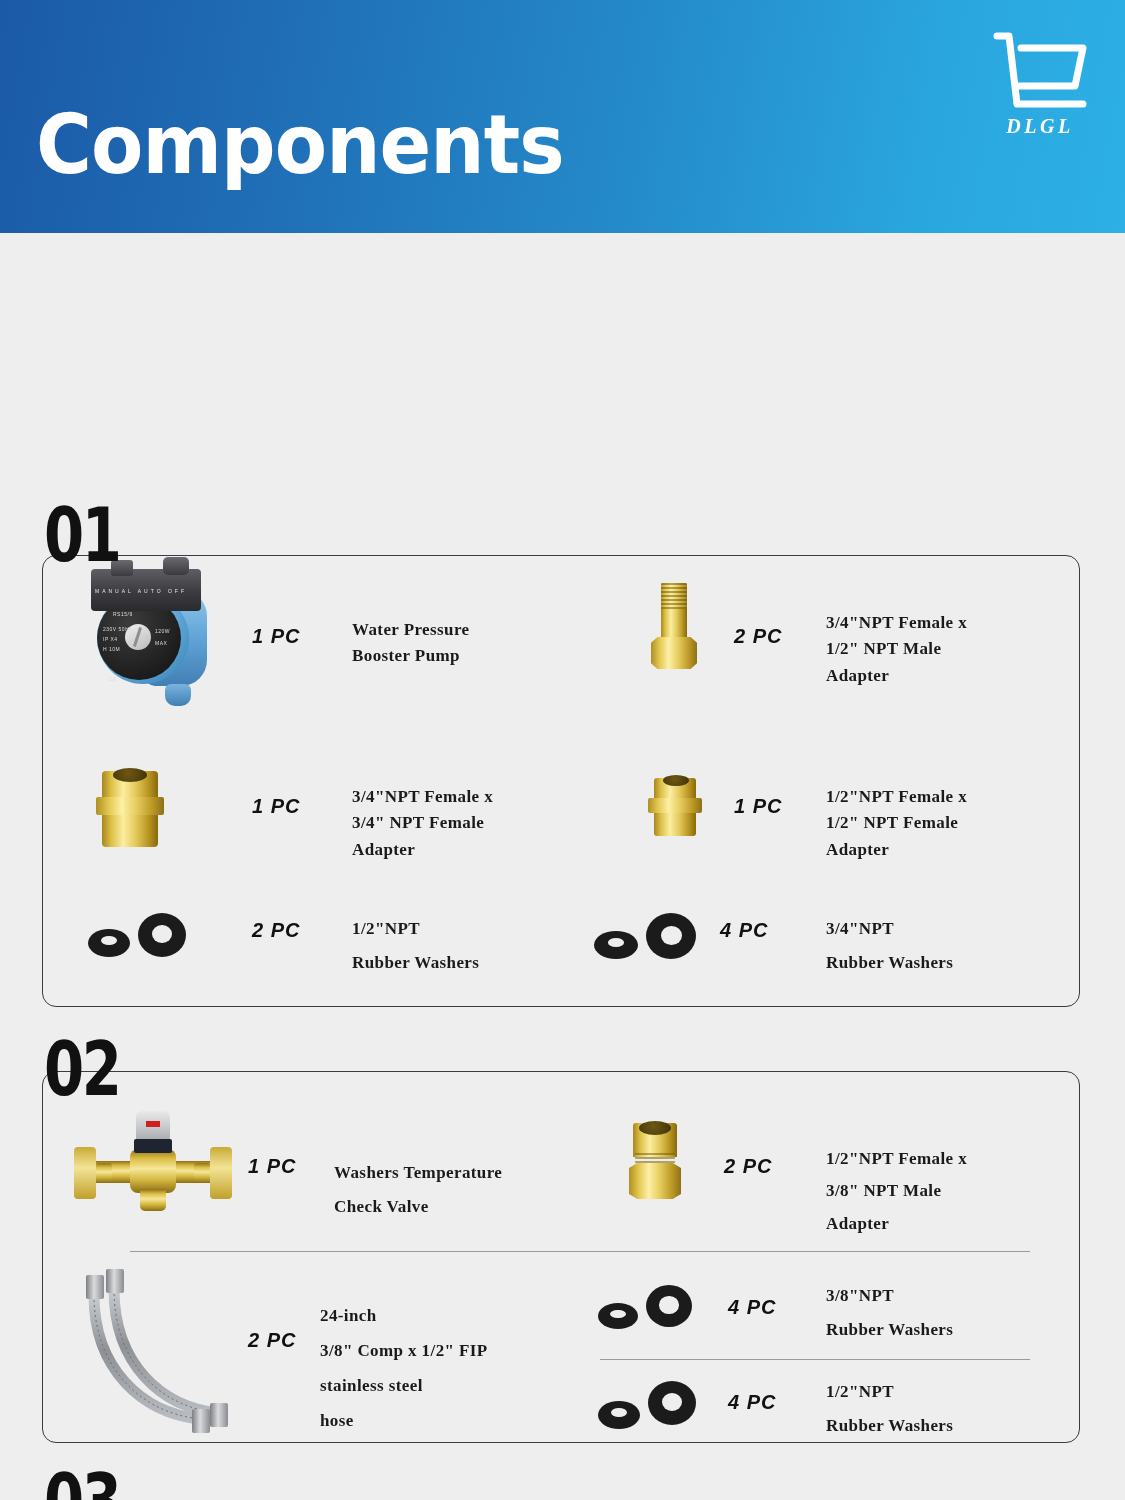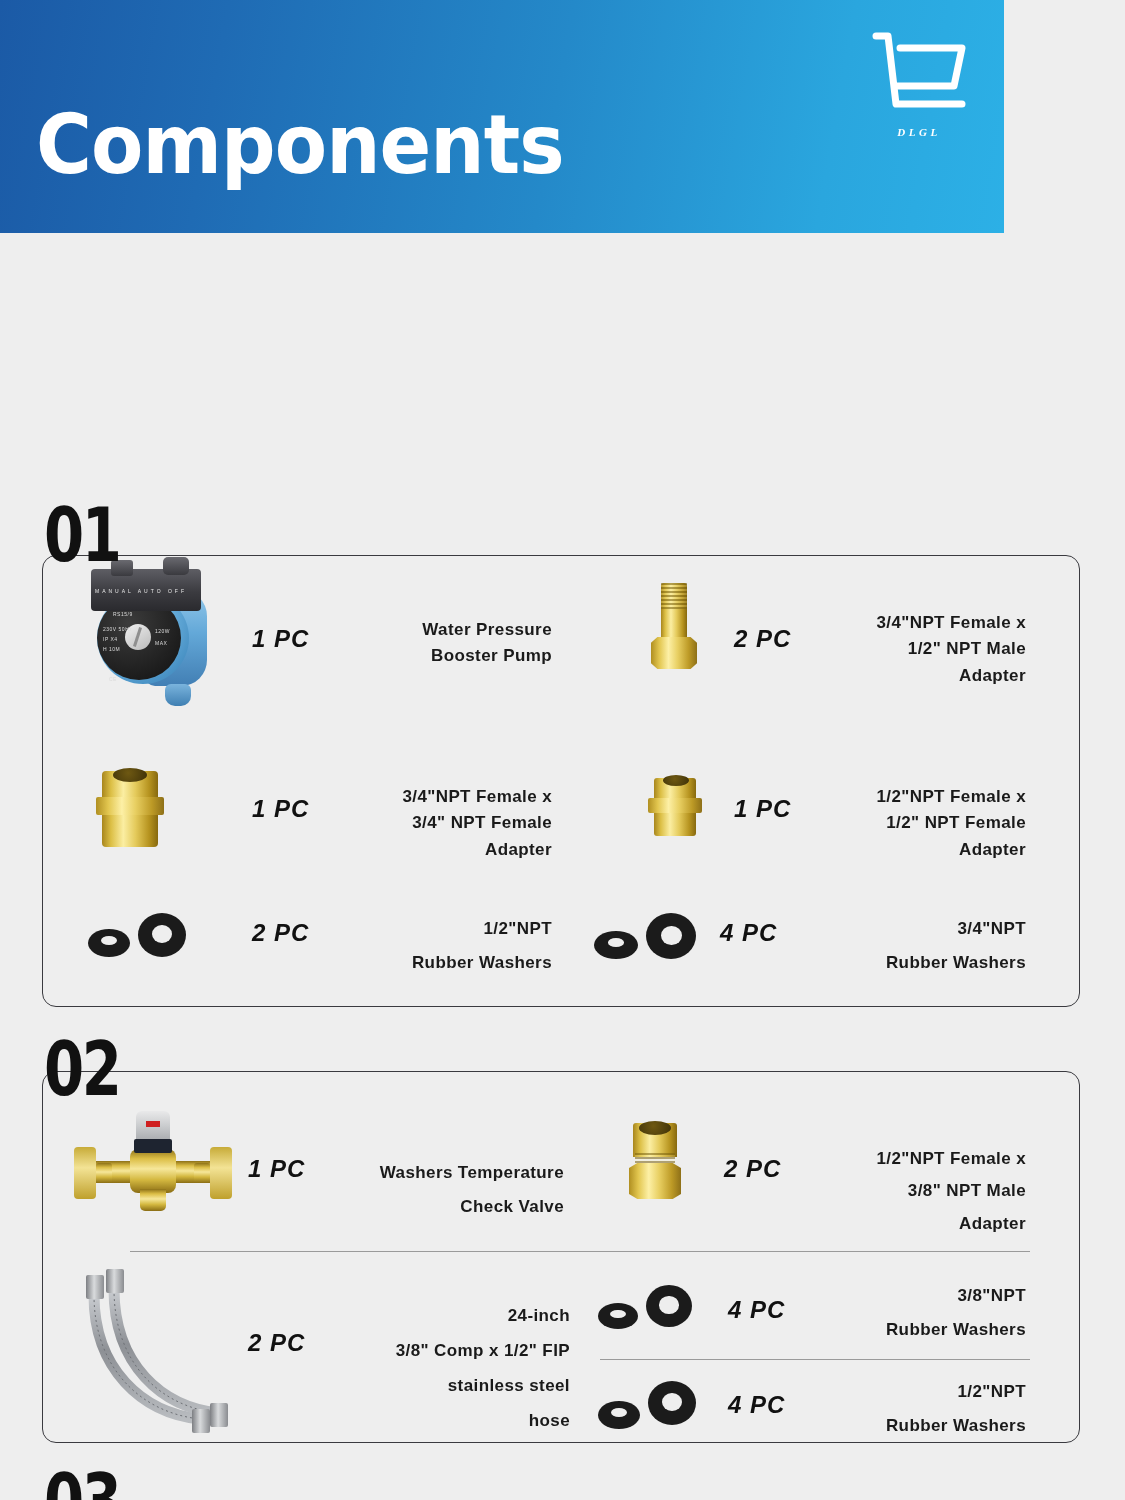--- a/index.html
+++ b/index.html
@@ -9,21 +9,21 @@
     height: 1500px;
     background: #eeeeee;
     font-family: "Liberation Sans", sans-serif;
     overflow: hidden;
     position: relative;
   }
 
   
   .header {
     position: relative;
-    width: 1004px;
+    width: 1125px;
     height: 233px;
     background: linear-gradient(100deg, #1b5aa6 0%, #1f6bb4 22%, #2489c9 55%, #2aa6de 82%, #2cb0e6 100%);
     overflow: hidden;
   }
   .header-title {
     position: absolute;
     left: 36px;
     top: 104px;
     font-size: 82px;
     font-weight: 700;
@@ -41,21 +41,21 @@
     width: 106px;
     height: 112px;
   }
   .logo svg { display: block; }
   .logo-word {
     position: absolute;
     left: 0; right: 0;
     bottom: 0;
     text-align: center;
     color: #ffffff;
-    font-size: 11px;
+    font-size: 20px;
     font-weight: 700;
     letter-spacing: 3.5px;
     font-family: "Liberation Serif", serif;
     font-style: italic;
   }
 
   
   .section { position: relative; }
   .badge {
     position: absolute;
@@ -72,38 +72,38 @@
   .card {
     position: absolute;
     border: 1.5px solid #3a3a3f;
     border-radius: 14px;
     background: transparent;
   }
 
   .row { position: absolute; }
   .qty {
     position: absolute;
-    font-size: 24px;
+    font-size: 20px;
     font-weight: 700;
     font-style: italic;
     color: #111;
     letter-spacing: 1px;
     white-space: nowrap;
     font-family: "Liberation Sans", sans-serif;
   }
   .label {
     position: absolute;
     font-size: 17px;
     font-weight: 700;
     color: #1a1a1a;
     line-height: 1.55;
     letter-spacing: 0.4px;
     font-family: "Liberation Sans", sans-serif;
   }
-  .label.center { text-align: right; }
+  .label.center { text-align: left; font-family: Liberation Serif, serif; }
 
   .divider {
     position: absolute;
     height: 1px;
     background: #9a9a9a;
   }
 
   
   .pump-body {
     position: absolute; left: 22px; top: 26px;

